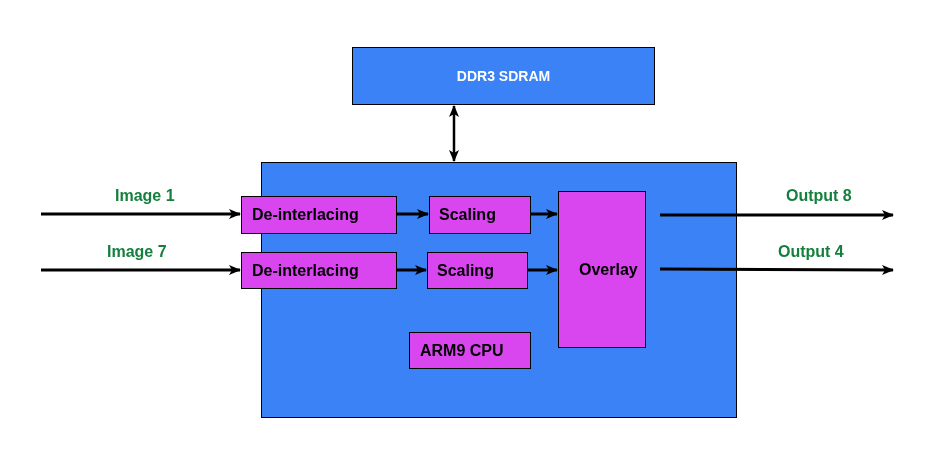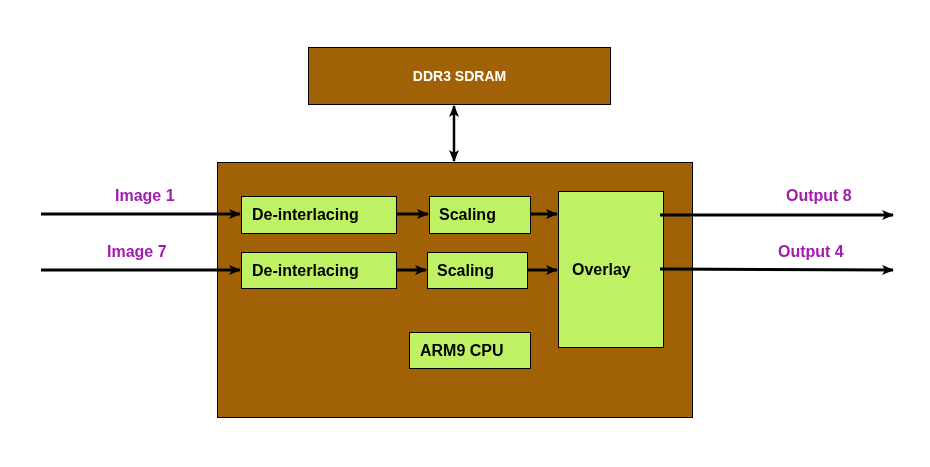--- a/index.html
+++ b/index.html
@@ -1,23 +1,23 @@
 <!DOCTYPE html>
 <html><head>
 <meta charset="utf-8">
 <style>
   html, body { margin:0; padding:0; background:#ffffff; }
   body { width:930px; height:467px; position:relative; overflow:hidden;
          font-family:"Liberation Sans", sans-serif; font-weight:bold; }
   .box { position:absolute; box-sizing:border-box; border:1.5px solid #000; display:flex; align-items:center; }
-  .purple { background:#a16207; }
-  .gray { background:#bef264; color:#000; font-size:16px; }
+  .purple { background:#3b82f6;margin-left:44px; }
+  .gray { background:#d946ef; color:#000; font-size:16px; }
   #ddr { left:308px; top:47px; width:303px; height:58px; color:#fff; font-size:14px; justify-content:center; }
   #soc { left:217px; top:162px; width:476px; height:256px; }
-  .lbl { position:absolute; font-size:16px; color:#a21caf; white-space:nowrap; }
+  .lbl { position:absolute; font-size:16px; color:#15803d; white-space:nowrap; }
   svg#wires { position:absolute; left:0; top:0; }
 </style>
 </head>
 <body>
 
 <div class="box purple" id="ddr">
   <span>DDR3 SDRAM</span>
 </div>
 
 <div class="box purple" id="soc"></div>
@@ -27,21 +27,21 @@
 </div>
 <div class="box gray" style="left:241px;top:252px;width:156px;height:37px;padding-left:10px;">
   <span>De-interlacing</span>
 </div>
 <div class="box gray" style="left:429px;top:196px;width:102px;height:38px;padding-left:9px;">
   <span>Scaling</span>
 </div>
 <div class="box gray" style="left:427px;top:252px;width:101px;height:37px;padding-left:9px;">
   <span>Scaling</span>
 </div>
-<div class="box gray" style="left:558px;top:191px;width:106px;height:157px;padding-left:13px;">
+<div class="box gray" style="left:558px;top:191px;width:88px;height:157px;padding-left:20px;">
   <span>Overlay</span>
 </div>
 <div class="box gray" style="left:409px;top:332px;width:122px;height:37px;padding-left:10px;text-align:center;">
   <span>ARM9 CPU</span>
 </div>
 
 <span class="lbl" style="left:115px;top:187px;">Image 1</span>
 <span class="lbl" style="left:107px;top:243px;">Image 7</span>
 <span class="lbl" style="left:786px;top:187px;">Output 8</span>
 <span class="lbl" style="left:778px;top:243px;">Output 4</span>

